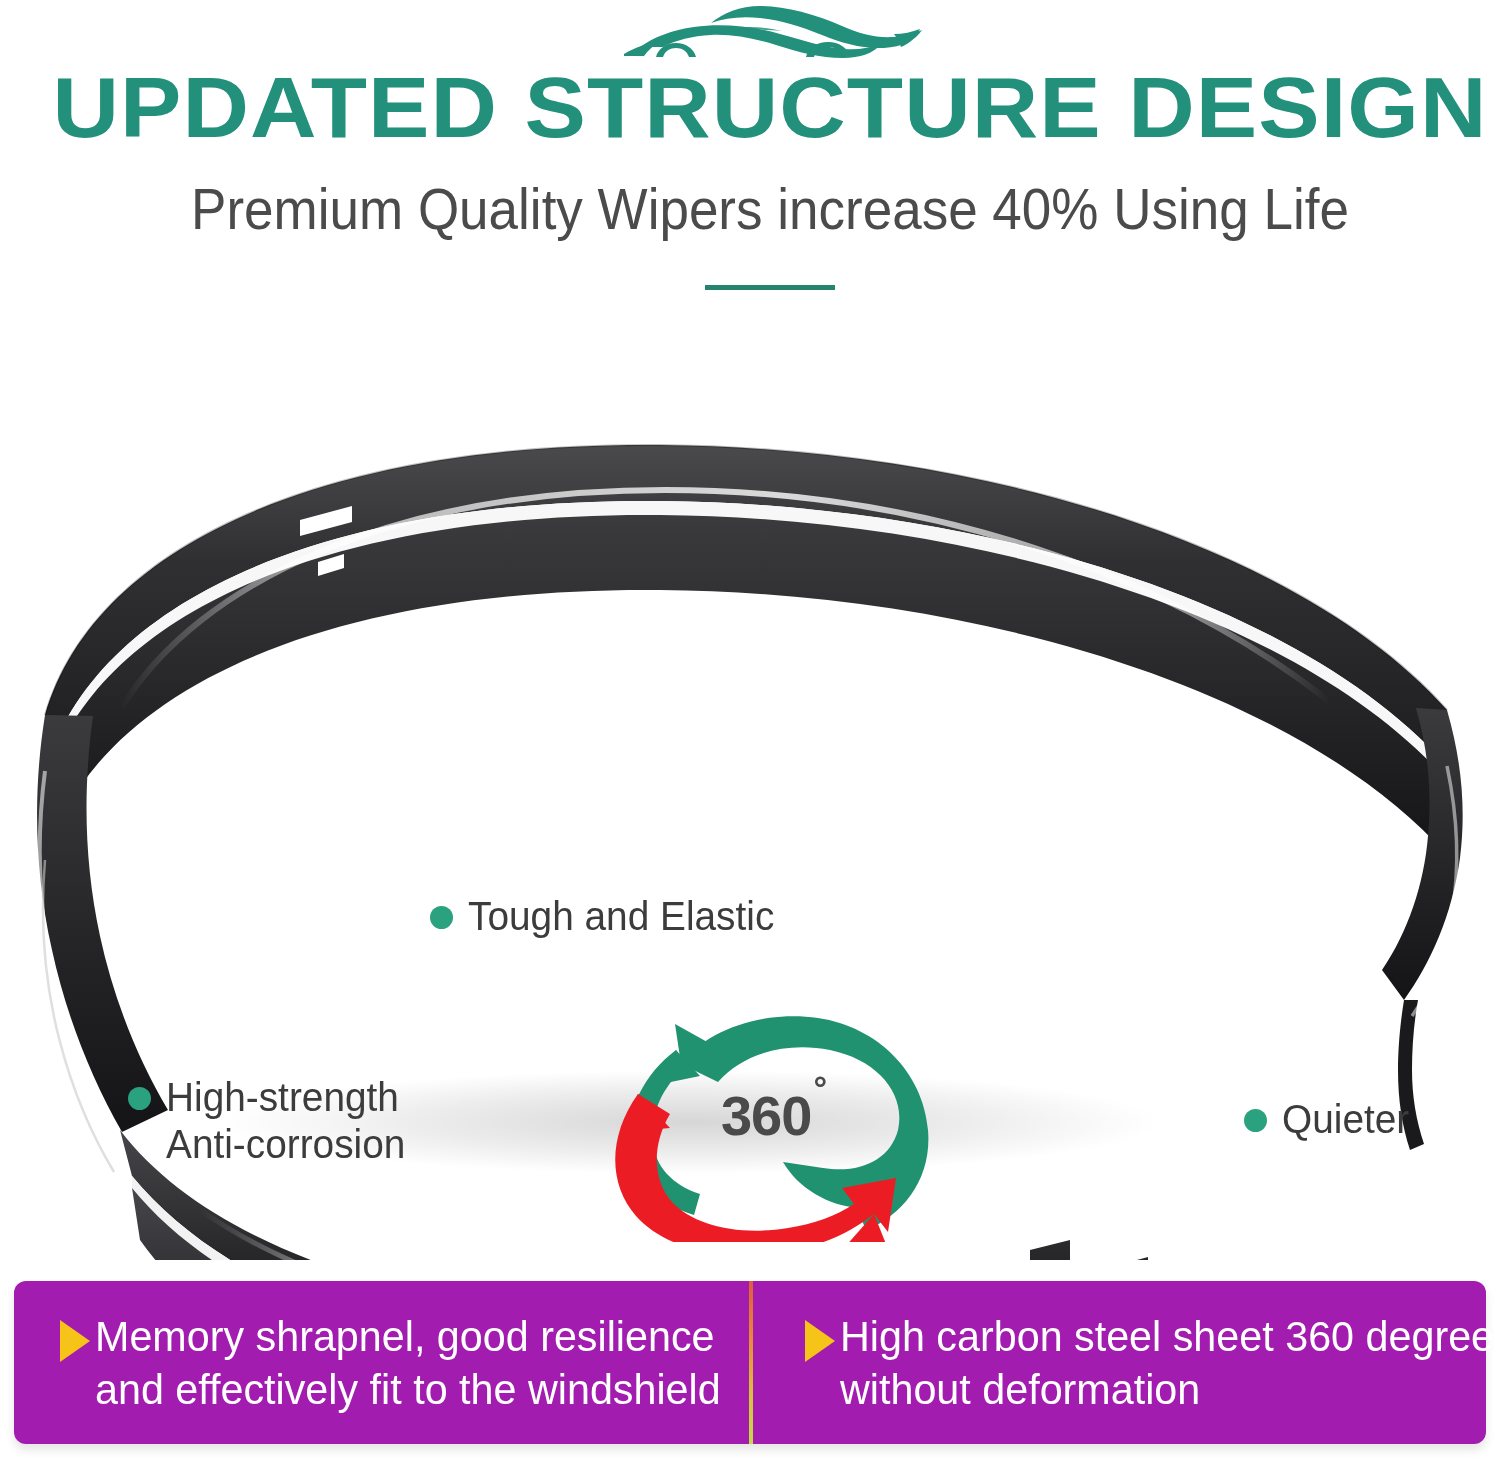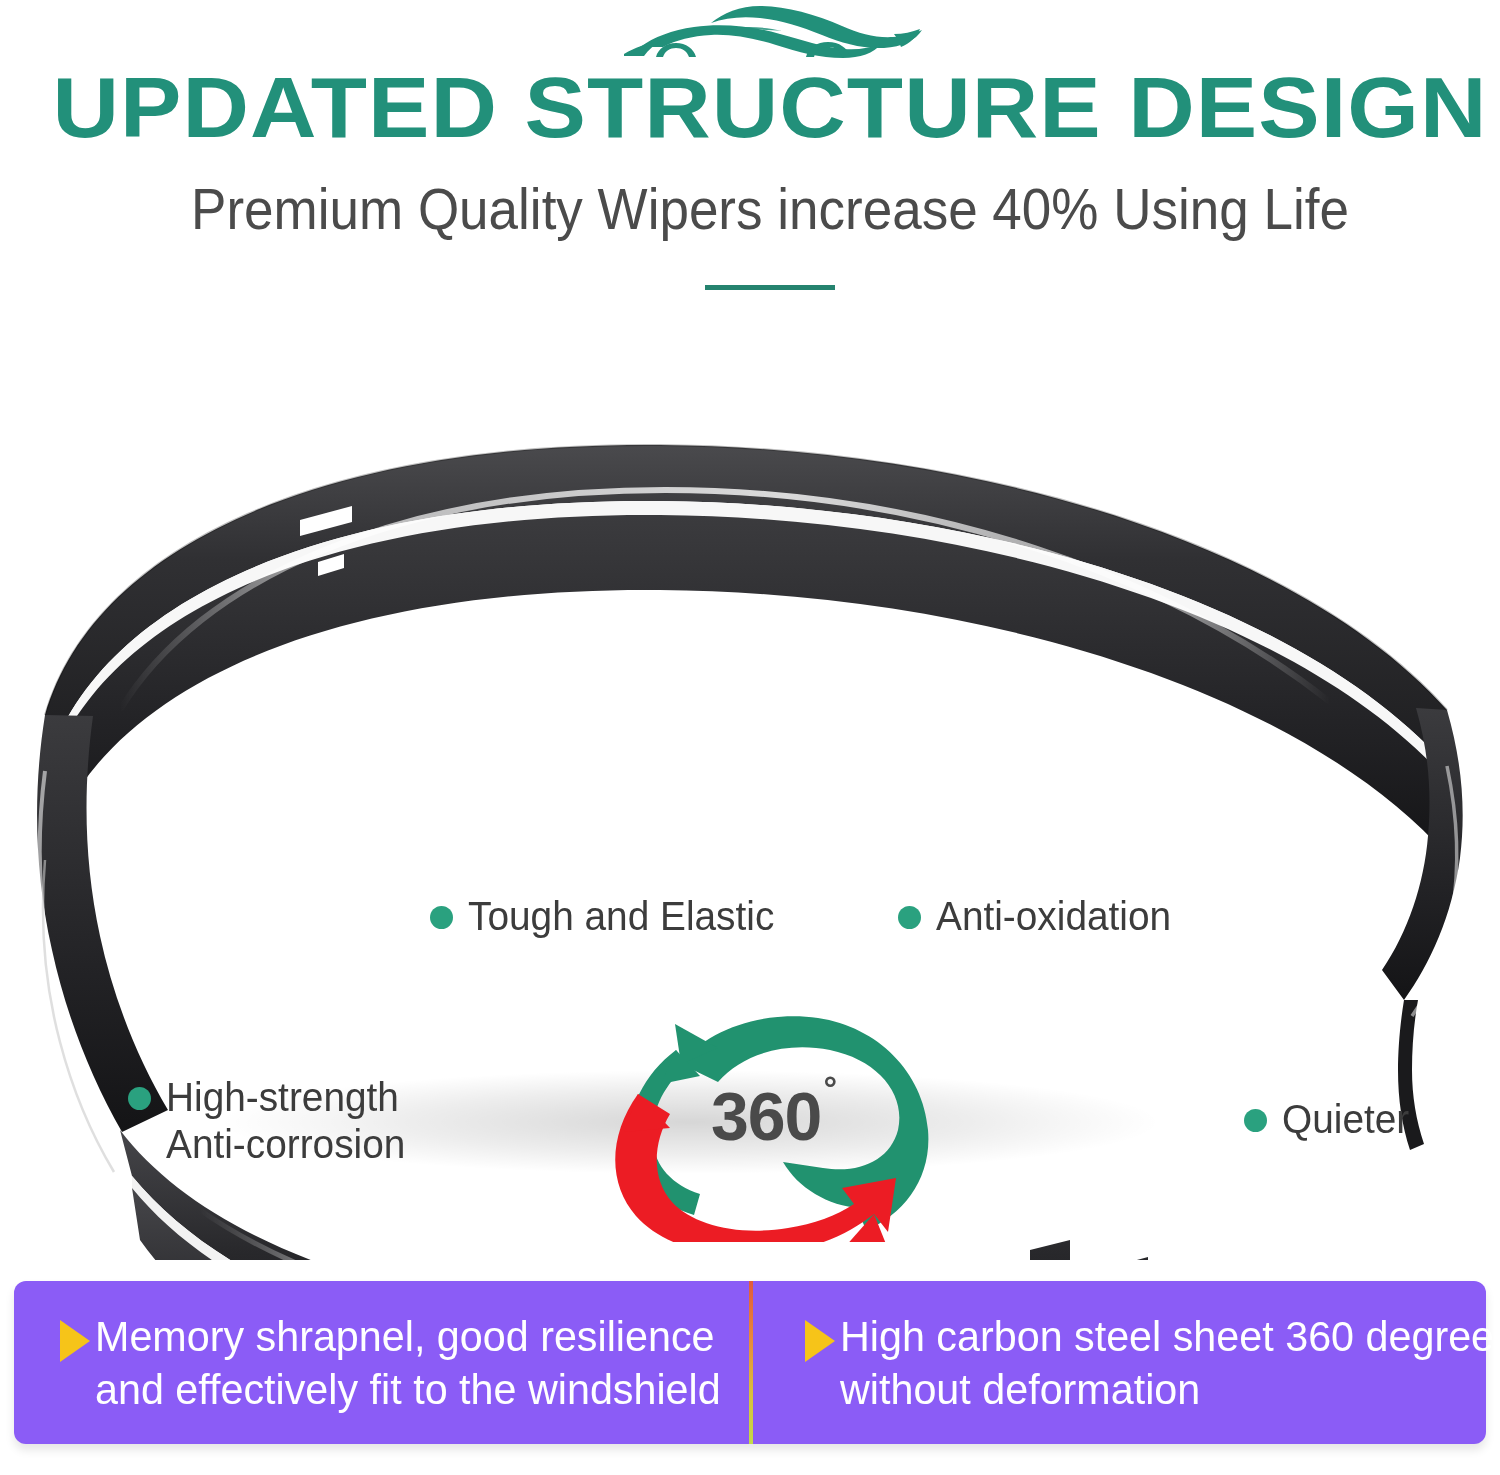--- a/index.html
+++ b/index.html
@@ -133,21 +133,21 @@
     width: 390px;
     height: 240px;
     display: flex;
     align-items: center;
     justify-content: center;
     pointer-events: none;
   }
   #badge-360 .badge-num {
     font-family: "Liberation Sans", sans-serif;
     font-weight: bold;
-    font-size: 68px;
+    font-size: 56px;
     line-height: 76px;
     color: #4a4a4a;
     letter-spacing: -1px;
     position: relative;
     left: -6px;
     top: -6px;
     margin-left: 12px;
   }
   #badge-360 .badge-deg {
     font-family: "Liberation Sans", sans-serif;
@@ -159,21 +159,21 @@
     left: -4px;
   }
 
   
   #bottom-banner {
     position: absolute;
     left: 14px;
     top: 1281px;
     width: 1472px;
     height: 163px;
-    background: #8b5cf6;
+    background: #a21caf;
     border-radius: 12px;
     box-shadow: 0 6px 10px rgba(0,0,0,0.10);
     display: flex;
   }
   .banner-half {
     position: relative;
     flex: 1 1 50%;
     display: flex;
     align-items: center;
     padding: 0 0 0 46px;
@@ -339,24 +339,20 @@
     <path d="M 210 960 C 330 1042, 520 1088, 712 1094 C 866 1098, 990 1080, 1086 1052" fill="none" stroke="url(#shineG)" stroke-width="4" opacity="0.55"></path>
 
     <path d="M 45 405 C 95 232, 330 132, 660 135 C 980 138, 1300 235, 1447 400" fill="none" stroke="#000000" stroke-width="2" opacity="0.25"></path>
   </svg>
 
   <div class="feature" id="feature-tough">
     <span class="dot"></span>
     <span class="flabel">Tough and Elastic</span>
   </div>
 
-  <div class="feature" id="feature-anti-oxid">
-    <span class="dot"></span>
-    <span class="flabel">Anti-oxidation</span>
-  </div>
 
   <div class="feature" id="feature-high-str">
     <span class="dot"></span>
     <span class="flabel"><span class="l1">High-strength</span><span class="l2">Anti-corrosion</span></span>
   </div>
 
   <div class="feature" id="feature-quieter">
     <span class="dot"></span>
     <span class="flabel">Quieter</span>
   </div>

